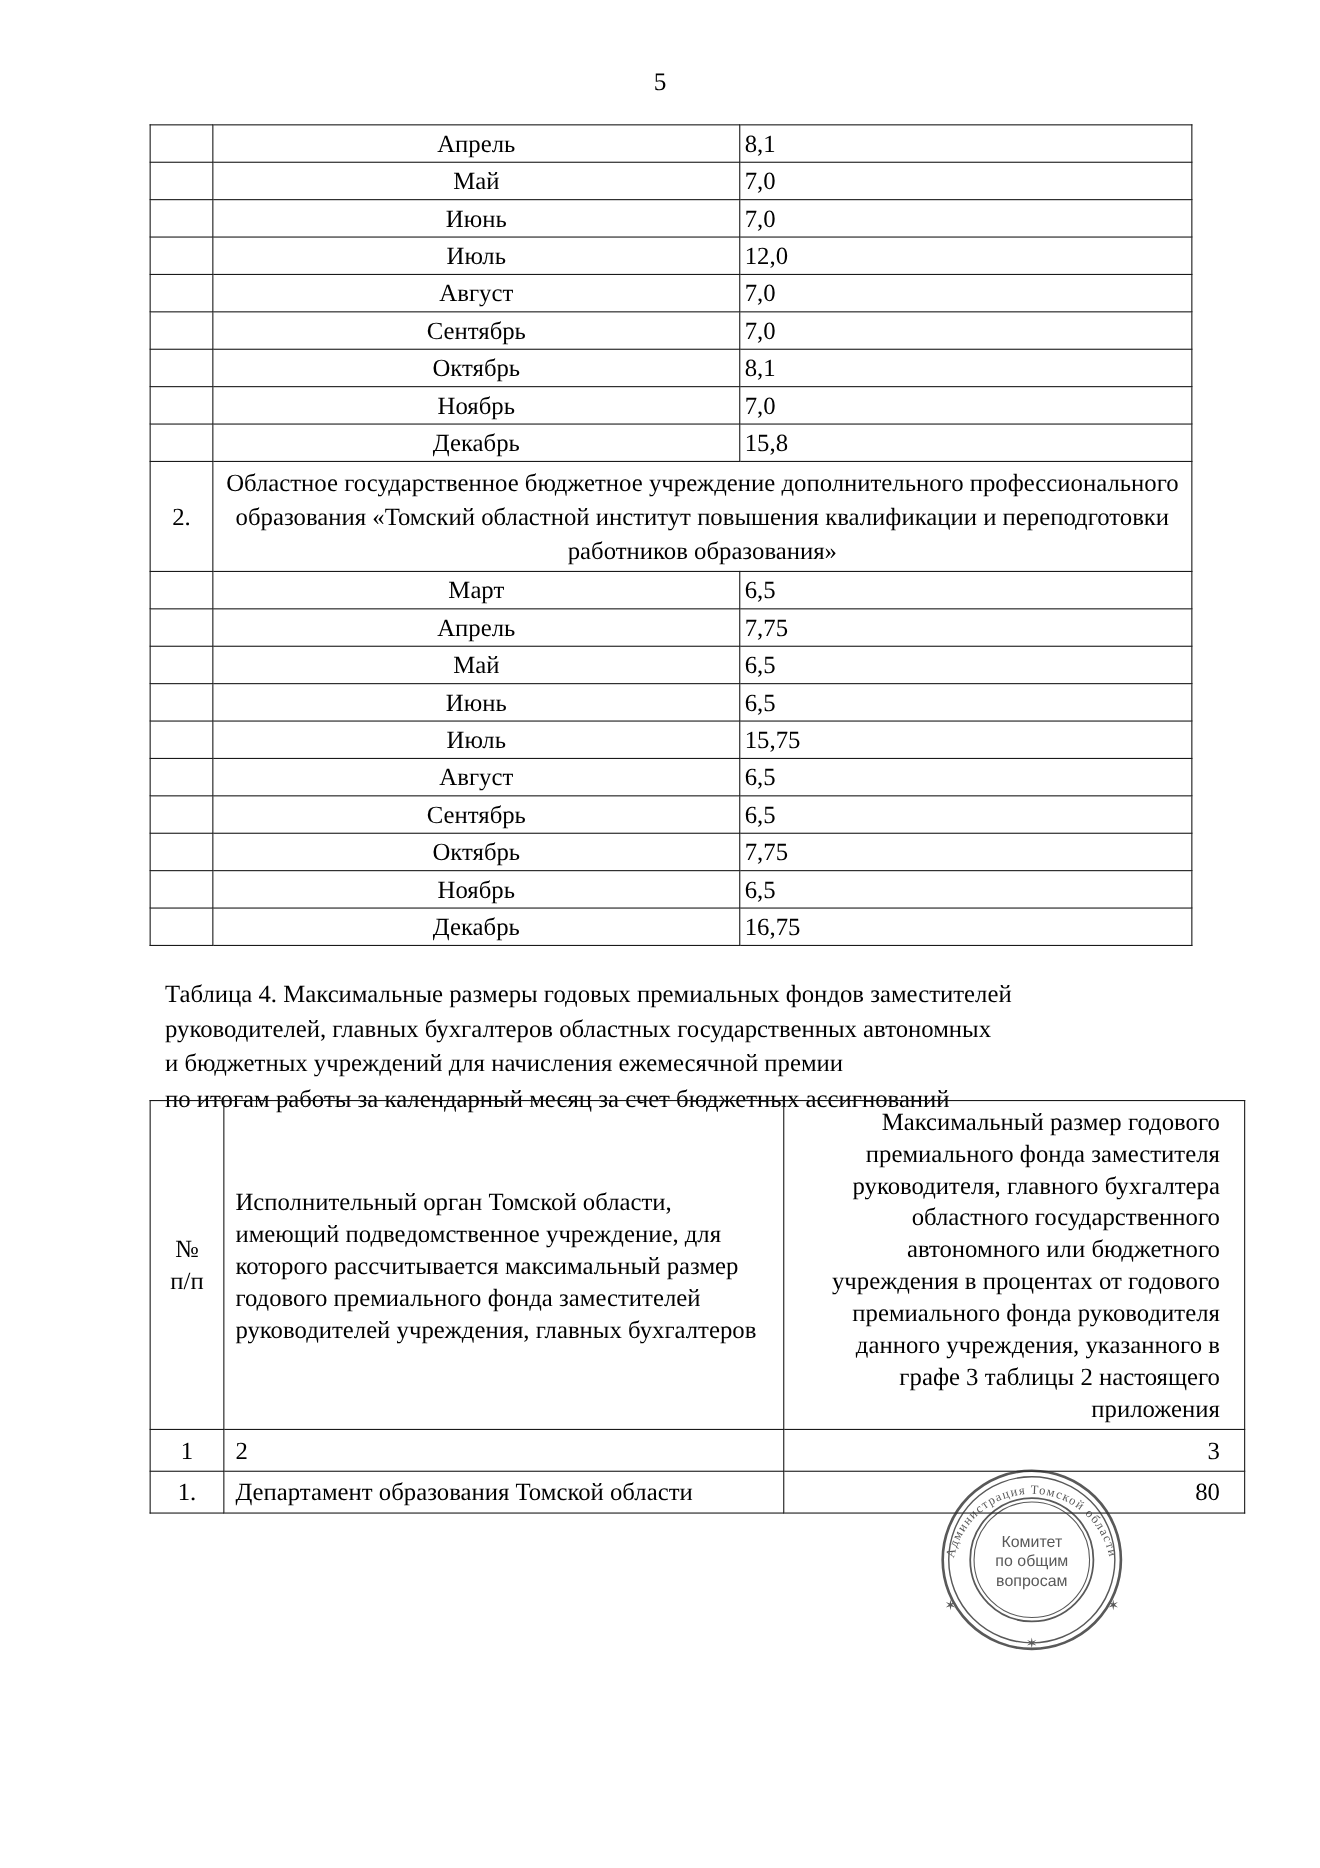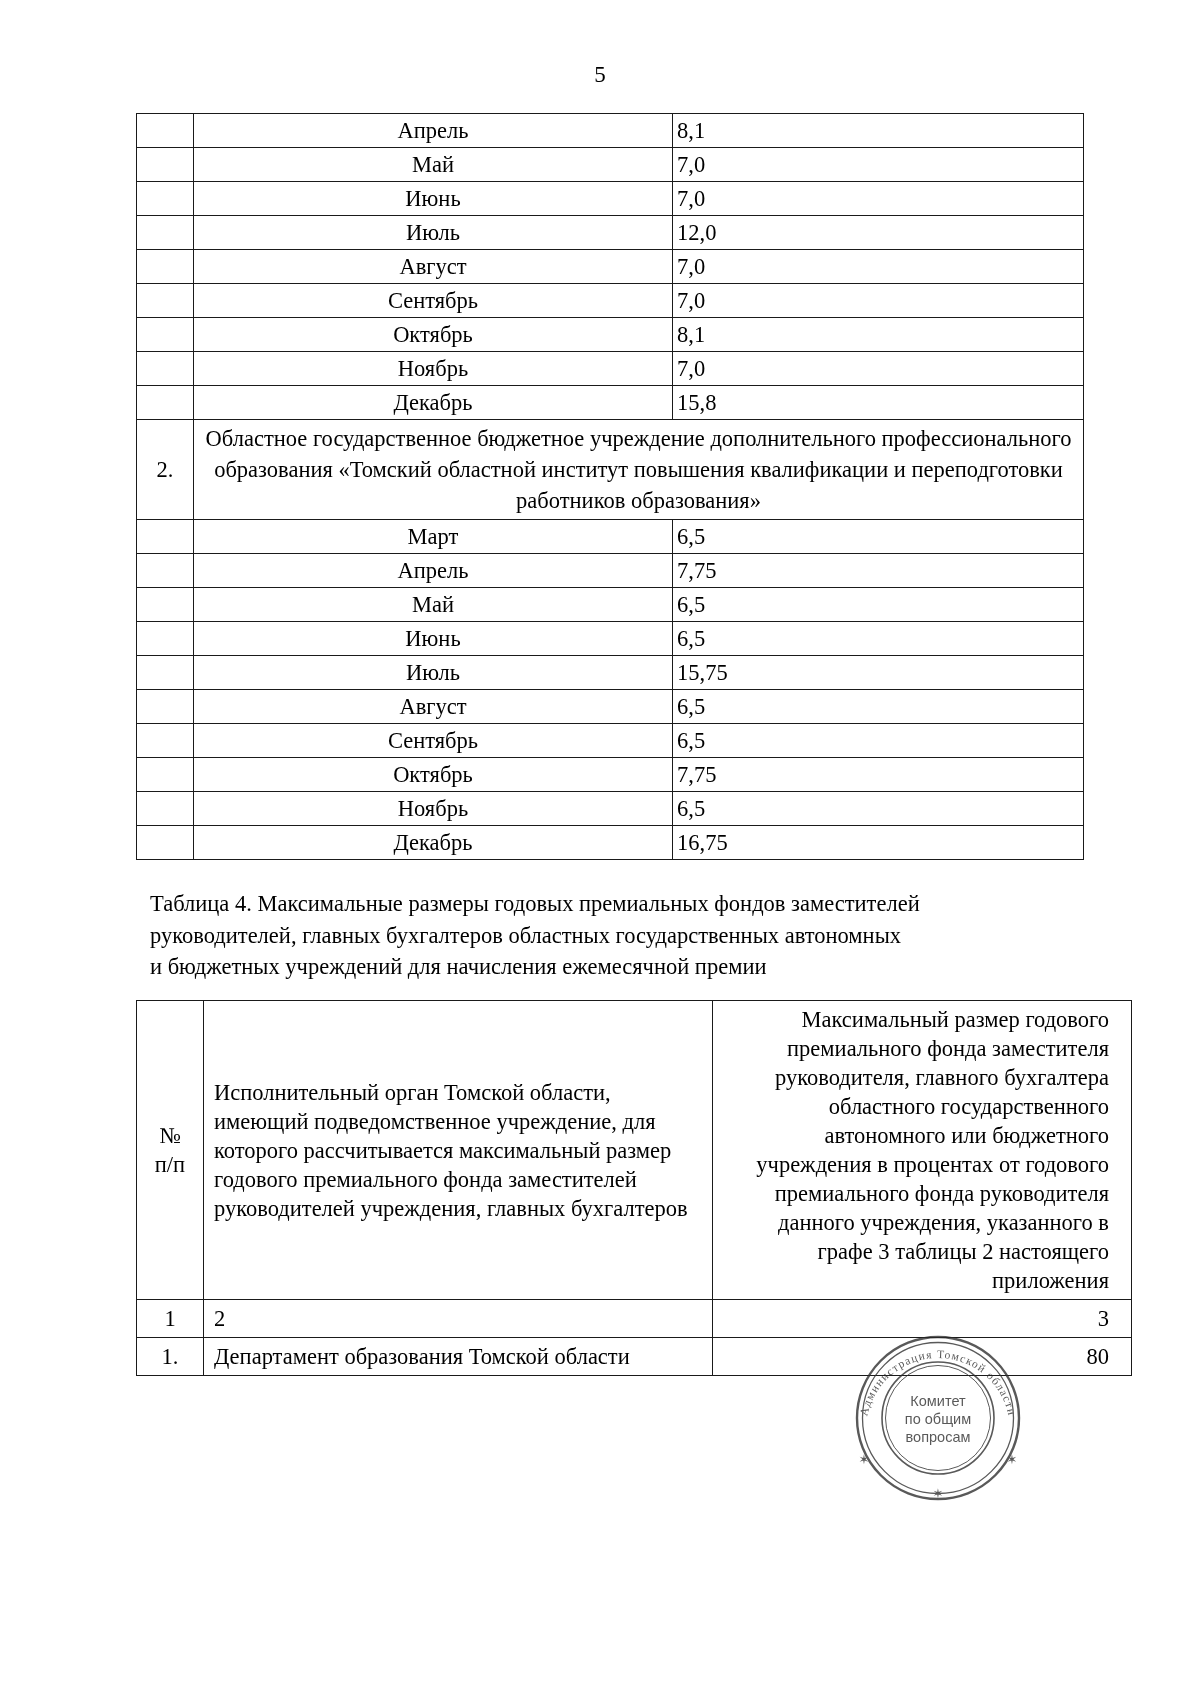--- a/index.html
+++ b/index.html
@@ -232,20 +232,21 @@
         <td class="c-month">Декабрь</td>
         <td class="c-val">16,75</td>
       </tr>
     </tbody>
   </table>
 
   <div class="caption">
     <div>Таблица 4. Максимальные размеры годовых премиальных фондов заместителей</div>
     <div>руководителей, главных бухгалтеров областных государственных автономных</div>
     <div>и бюджетных учреждений для начисления ежемесячной премии</div>
+    <div>по итогам работы за календарный месяц за счет бюджетных ассигнований</div>
   </div>
 
   <table class="doc-table" id="table-four">
     <tbody>
       <tr>
         <td class="c4-num hdr">
           <div>№</div>
           <div>п/п</div>
         </td>
         <td class="c4-body hdr">Исполнительный орган Томской области, имеющий подведомственное учреждение, для которого рассчитывается максимальный размер годового премиального фонда заместителей руководителей учреждения, главных бухгалтеров</td>

